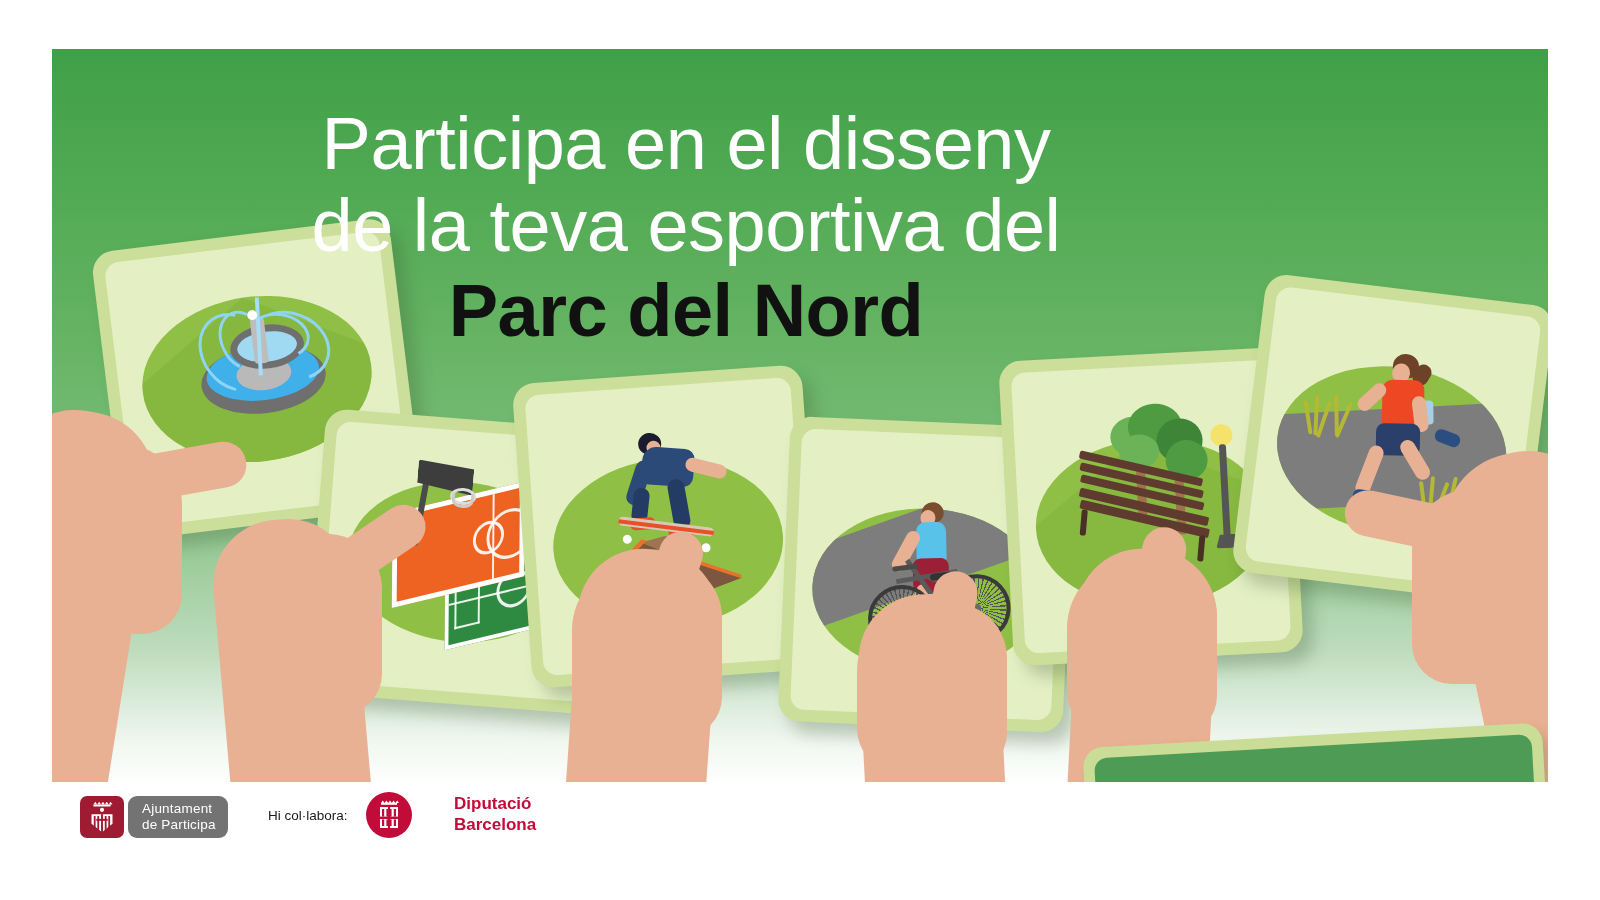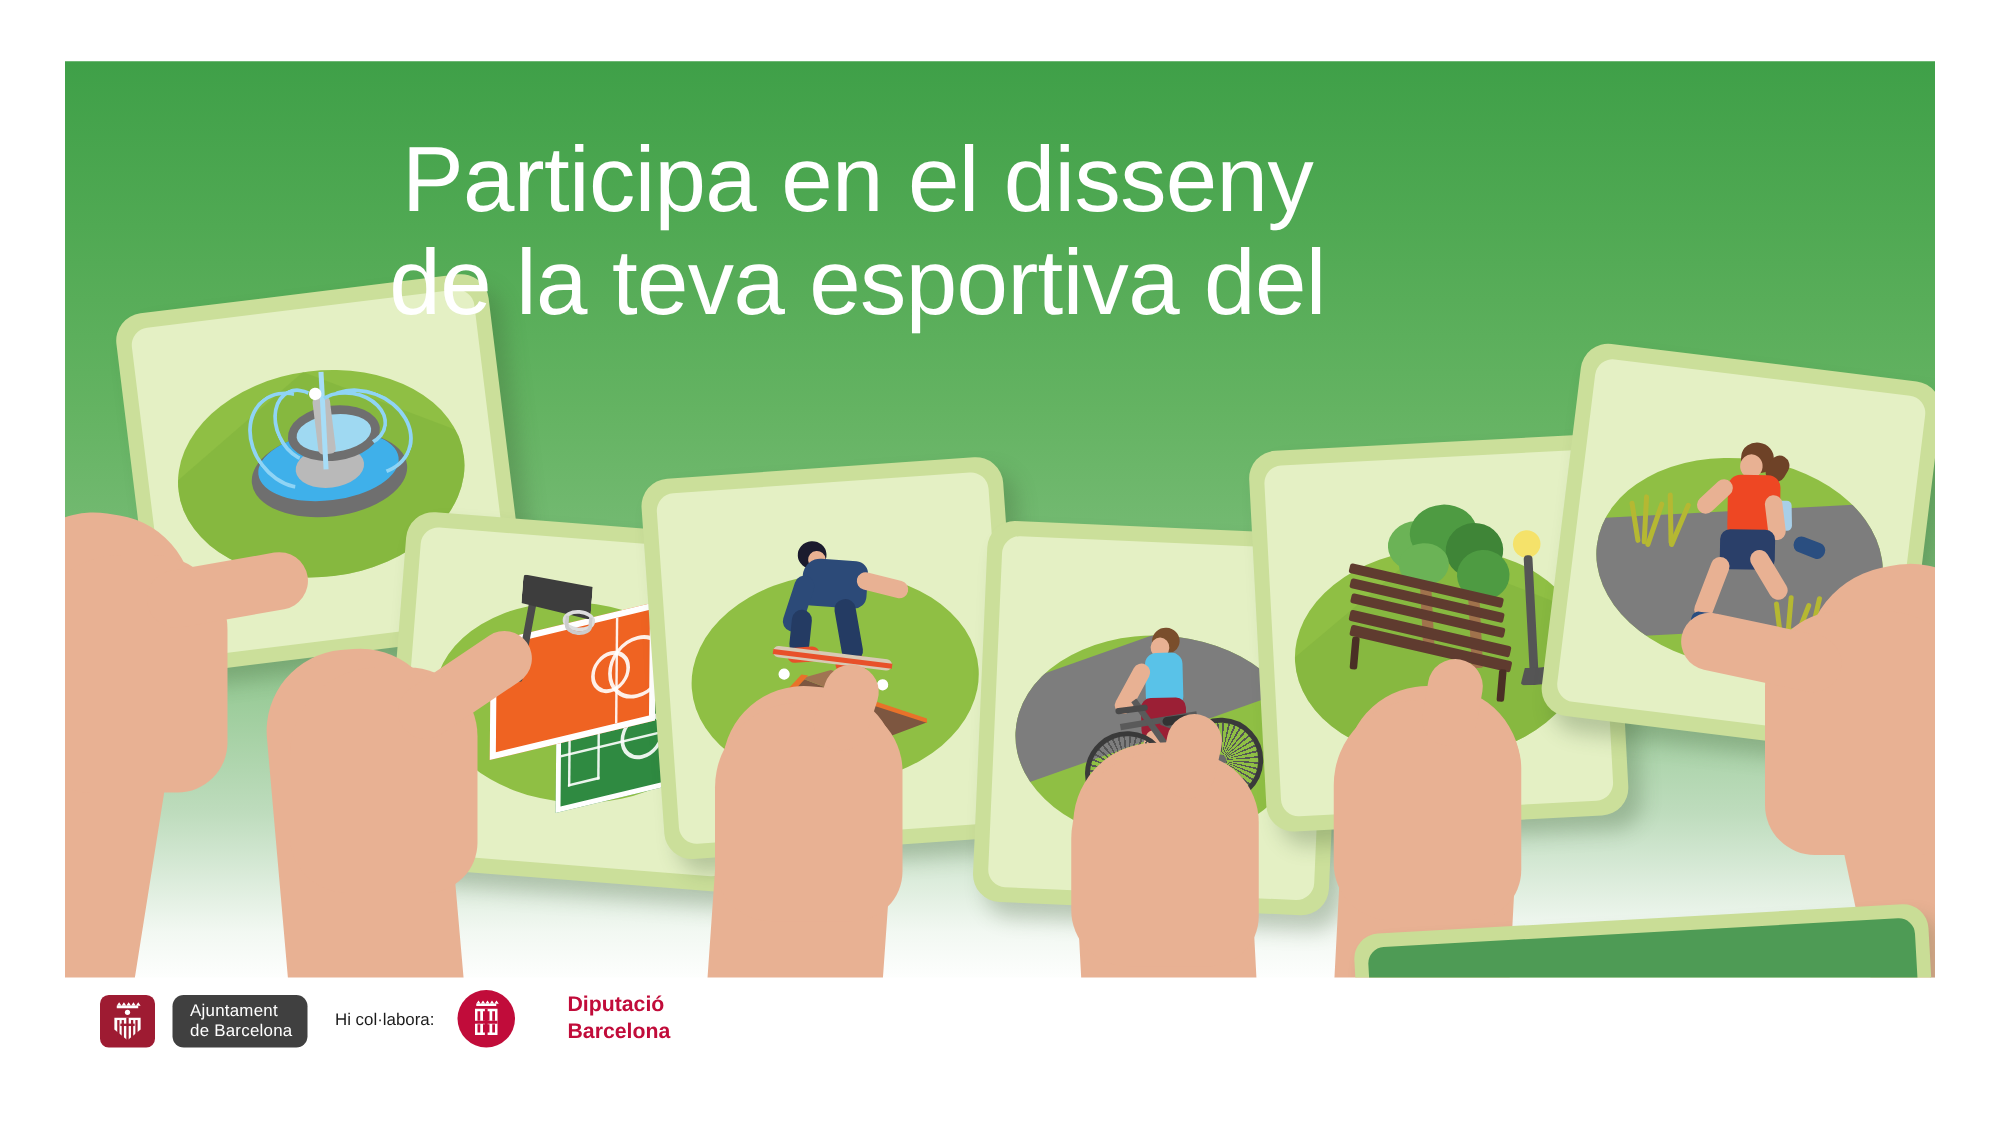--- a/index.html
+++ b/index.html
@@ -104,21 +104,21 @@
   }
 
   
   #footer{position:absolute;left:0;top:782px;width:1600px;height:118px;z-index:60;}
 
   #logo-sabadell{position:absolute;left:80px;top:14px;display:flex;align-items:stretch;height:42px;}
   #logo-sabadell .crest-box{
     width:44px;background:#9e1b32;border-radius:7px 7px 7px 7px;position:relative;
   }
   #logo-sabadell .name-box{
-    margin-left:14px;background:#404040;border-radius:9px;color:#ffffff;
+    margin-left:4px;background:#737373;border-radius:9px;color:#ffffff;
     padding:4px 12px 4px 14px;display:flex;flex-direction:column;justify-content:center;
     font-size:13.5px;line-height:1.22;letter-spacing:0.2px;white-space:nowrap;
   }
 
   #collab-text{position:absolute;left:268px;top:26px;font-size:13.5px;color:#1b1b1b;}
 
   #logo-diba{position:absolute;left:366px;top:10px;display:flex;align-items:center;gap:32px;}
   #logo-diba .circ-crest{width:46px;height:46px;border-radius:50%;background:#c10c3a;position:relative;}
   #logo-diba .diba-name{
     margin-left:10px;color:#c10c3a;font-weight:700;font-size:17px;line-height:1.22;white-space:nowrap;
@@ -128,20 +128,21 @@
 </head>
 <body>
 
 <div id="stage">
 
   <div id="panel">
 
     <div id="title">
       <span class="t-line">Participa en el disseny</span>
       <span class="t-line l2">de la teva esportiva del</span>
+      <span class="t-strong">Parc del Nord</span>
     </div>
 
     <div class="arm" style="left:-70px;top:360px;width:150px;height:430px;border-radius:70px 70px 0 0;transform:rotate(9deg);"></div>
     <div class="hand-wrap" style="left:-30px;top:355px;">
       <div class="palm" style="left:0;top:40px;width:160px;height:190px;border-radius:75px 60px 40px 50px;"></div>
       <div class="finger" style="left:95px;top:45px;width:130px;height:46px;transform:rotate(-10deg);"></div>
     </div>
 
     <div class="arm" style="left:170px;top:470px;width:140px;height:330px;border-radius:65px 65px 0 0;transform:rotate(-5deg);"></div>
     <div class="hand-wrap" style="left:180px;top:455px;">
@@ -356,21 +357,21 @@
               <rect x="24.9" y="21" width="1.9" height="16"></rect>
               <rect x="28.6" y="21" width="1.9" height="14.4"></rect>
             </g>
             <rect x="21" y="19" width="2" height="20" fill="#9e1b32"></rect>
             <rect x="16" y="24" width="12" height="2" fill="#9e1b32"></rect>
           </g>
         </svg>
       </div>
       <div class="name-box">
         <span>Ajuntament</span>
-        <span>de Barcelona</span>
+        <span>de Participa</span>
       </div>
     </div>
 
     <div id="collab-text">Hi col·labora:</div>
 
     <div id="logo-diba">
       <div class="circ-crest">
         <svg class="crest-svg" viewBox="0 0 46 46" aria-hidden="true">
           <g fill="#ffffff">
             <path d="M15 11 h16 v1.8 h-16z"></path>

